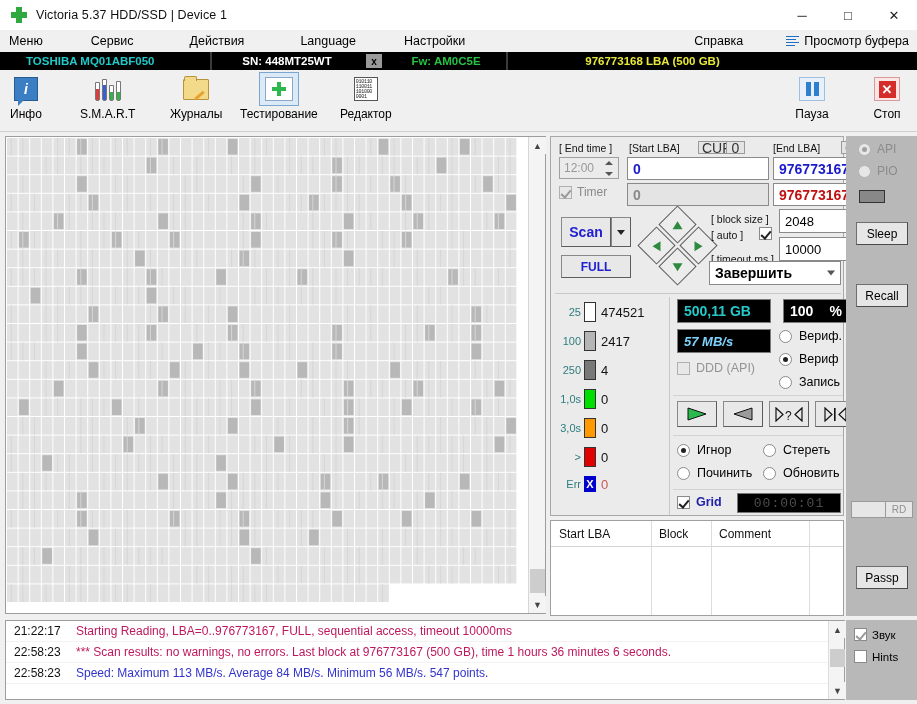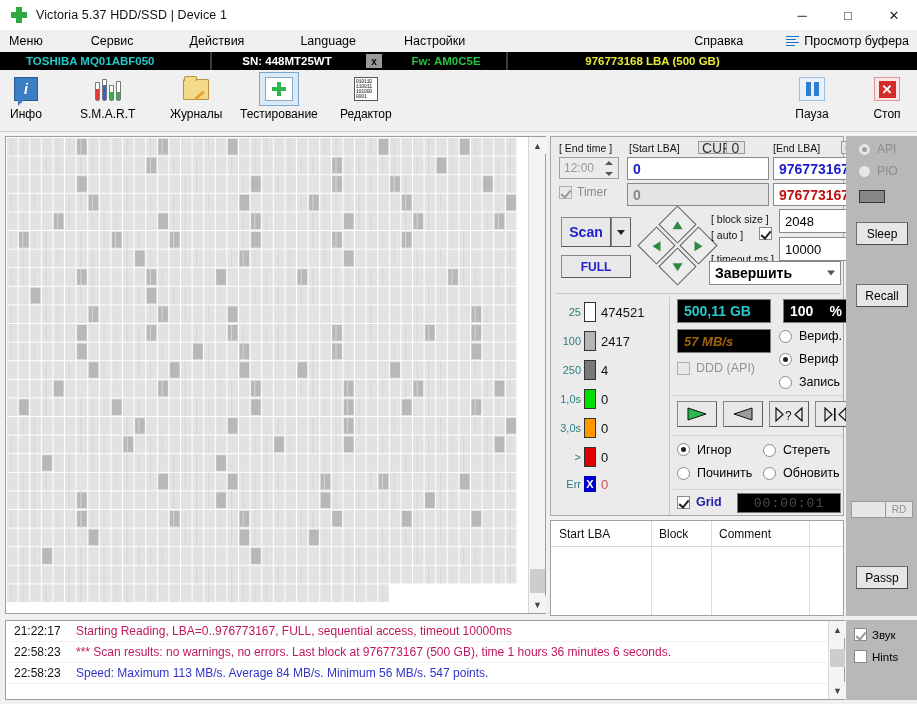--- a/index.html
+++ b/index.html
@@ -2142,21 +2142,21 @@
           <span class="statsw" style="background: rgb(0, 0, 204); color: rgb(255, 255, 255); font-weight: bold; font-size: 11px; display: flex; align-items: center; justify-content: center; height: 16px; border: none;">X</span>
           <span class="statval" style="color: rgb(204, 85, 85);">0</span>
         </div>
       </div>
 
     <div class="led" style="position:absolute; left:126px; top:162px; width:94px; height:24px; color:#25c9c9; font-size:14px;">500,11 GB</div>
     <div class="led" style="position:absolute; left:232px; top:162px; width:72px; height:24px; color:#fff; font-size:14px; justify-content:space-between; padding-right:12px;">
       <span>100</span>
       <span>%</span>
     </div>
-    <div class="led" style="position:absolute; left:126px; top:192px; width:94px; height:24px; color:#a16207; font-size:13px; font-style:italic;">57 MB/s</div>
+    <div class="led" style="position:absolute; left:126px; top:192px; width:94px; height:24px; color:#7dd3fc; font-size:13px; font-style:italic;">57 MB/s</div>
 
     <div style="position:absolute; left:126px; top:224px; display:flex; align-items:center; gap:6px;">
       <span class="chkbox dis"></span>
       <span style="color:#949494; font-size:12.5px;">DDD (API)</span>
     </div>
 
     <div style="position:absolute; left:228px; top:192px;">
       <div style="display:flex;align-items:center;gap:7px;margin-bottom:9px;">
         <span class="radio"></span>
         <span style="font-size:12.5px;">Вериф.</span>
@@ -2193,21 +2193,21 @@
     <div class="btn3d" style="position:absolute; left:264px; top:264px; width:40px; height:26px;">
       <svg width="26" height="15" viewBox="0 0 26 15">
         <polygon points="3,1 10,7.5 3,14" fill="none" stroke="#111" stroke-width="1.2"></polygon>
         <rect x="12" y="1" width="1.6" height="13" fill="#111"></rect>
         <polygon points="24,1 17,7.5 24,14" fill="none" stroke="#111" stroke-width="1.2"></polygon>
       </svg>
     </div>
 
     <div style="position:absolute; left:122px; top:298px; width:170px; height:1px; background:#d2d2d2;"></div>
 
-    <div style="position:absolute; left:126px; top:306px; display:flex;align-items:flex-start;gap:7px;">
+    <div style="position:absolute; left:126px; top:306px; display:flex;align-items:flex-end;gap:7px;">
       <span class="radio on"></span>
       <span style="font-size:12.5px;">Игнор</span>
     </div>
     <div style="position:absolute; left:212px; top:306px; display:flex;align-items:center;gap:7px;">
       <span class="radio"></span>
       <span style="font-size:12.5px;">Стереть</span>
     </div>
     <div style="position:absolute; left:126px; top:329px; display:flex;align-items:center;gap:7px;">
       <span class="radio"></span>
       <span style="font-size:12.5px;">Починить</span>

